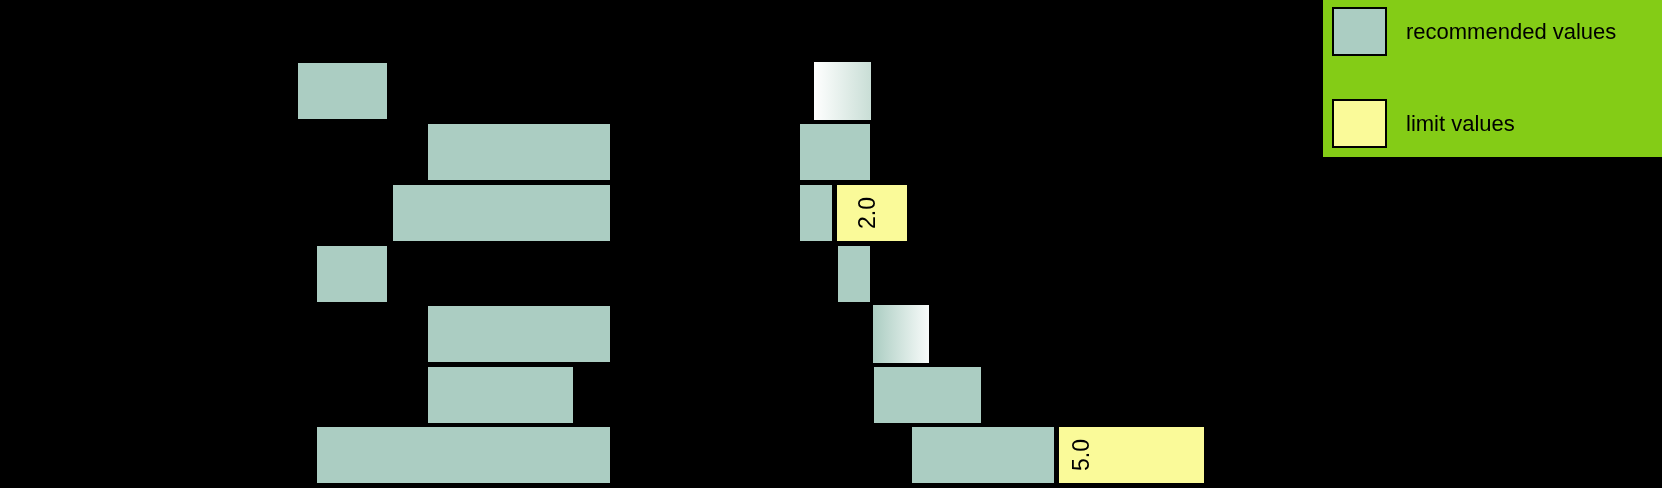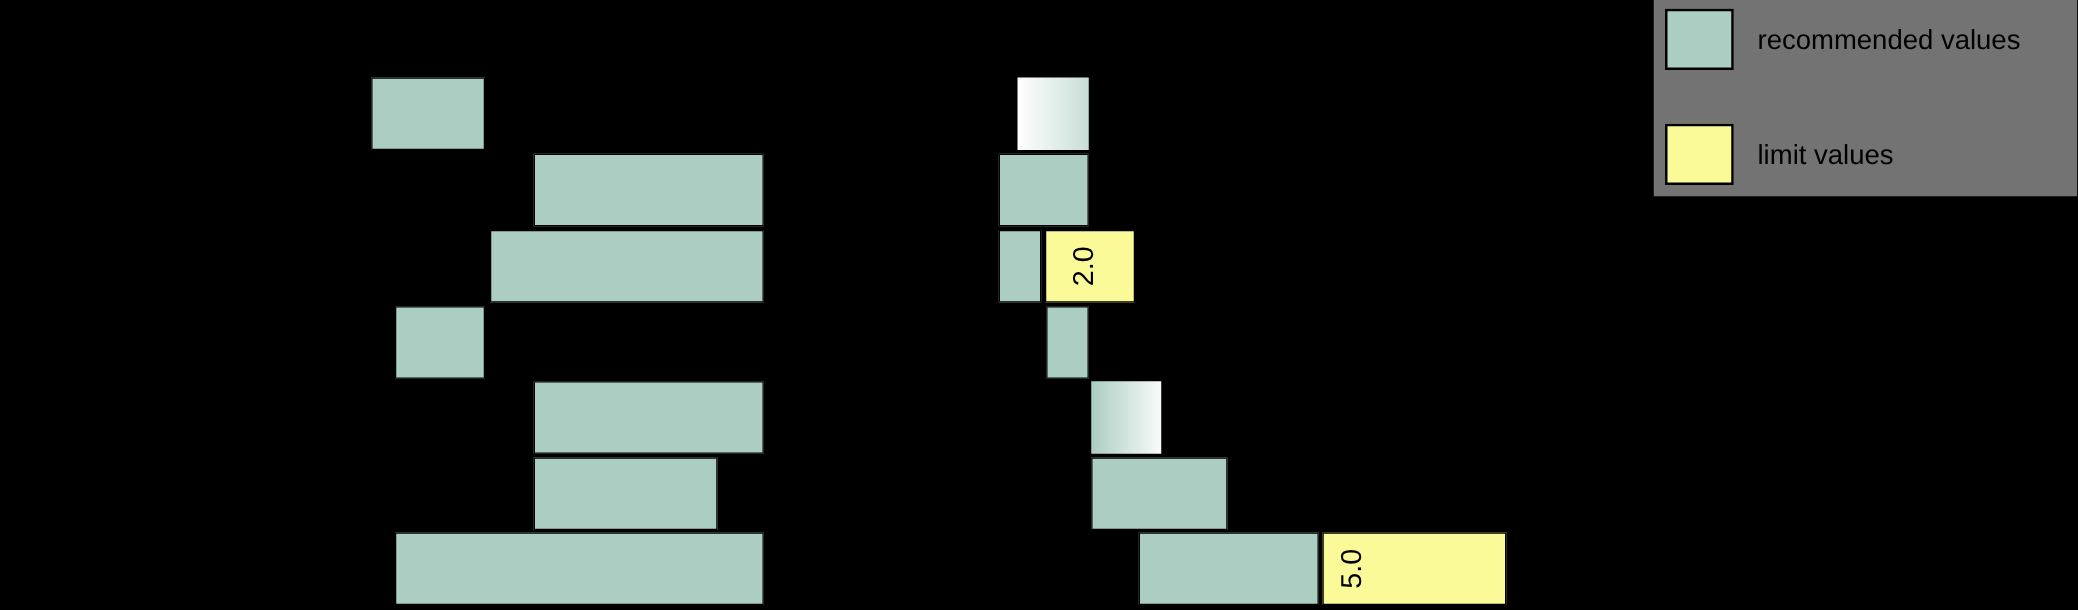--- a/index.html
+++ b/index.html
@@ -78,21 +78,21 @@
       </div>
       <div class="bar" style="left: 837px; width: 34px; top: 245px; height: 58px; background: rgb(171, 205, 194);"></div>
       <div class="bar fade" style="left: 873px; width: 56px; top: 305px; height: 58px; background: linear-gradient(90deg, rgb(171, 205, 194), rgb(248, 251, 250));"></div>
       <div class="bar" style="left: 873px; width: 109px; top: 366px; height: 58px; background: rgb(171, 205, 194);"></div>
       <div class="bar" style="left: 911px; width: 144px; top: 426px; height: 58px; background: rgb(171, 205, 194);"></div>
       <div class="bar" style="left: 1058px; width: 147px; top: 426px; height: 58px; background: rgb(250, 250, 153);">
         <span class="bar-label" style="left: 22px; color: rgb(0, 0, 0);">5.0</span>
       </div>
     </div>
 
-  <div class="legend" style="background: #737373;">
+  <div class="legend" style="background: #84cc16;">
     <div class="legend-item legend-item-recommended">
       <span class="swatch" style="background: rgb(171, 205, 194);"></span>
       <span class="legend-label">recommended values</span>
     </div>
     <div class="legend-item legend-item-limit">
       <span class="swatch" style="background: rgb(250, 250, 153);"></span>
       <span class="legend-label">limit values</span>
     </div>
   </div>
 

